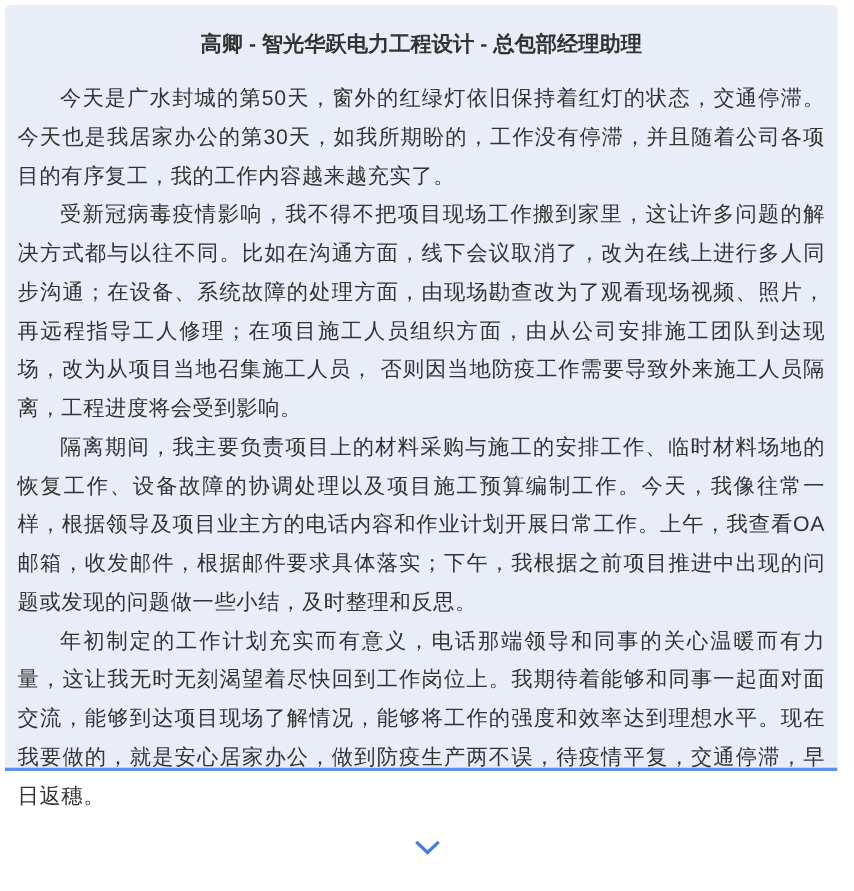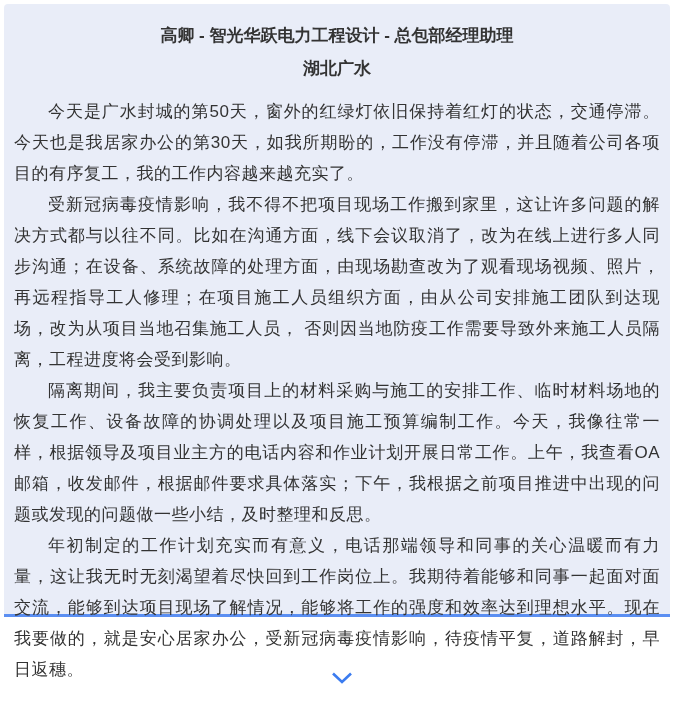--- a/index.html
+++ b/index.html
@@ -64,27 +64,26 @@
     padding: 0;
     cursor: pointer;
     line-height: 0;
   }
 </style>
 </head>
 <body>
 
 <div class="panel">
   <h1 class="title">高卿 - 智光华跃电力工程设计 - 总包部经理助理</h1>
-  <h2 class="subtitle">湖北广水</h2>
 
   <div class="article">
     <p>今天是广水封城的第50天，窗外的红绿灯依旧保持着红灯的状态，交通停滞。今天也是我居家办公的第30天，如我所期盼的，工作没有停滞，并且随着公司各项目的有序复工，我的工作内容越来越充实了。</p>
     <p>受新冠病毒疫情影响，我不得不把项目现场工作搬到家里，这让许多问题的解决方式都与以往不同。比如在沟通方面，线下会议取消了，改为在线上进行多人同步沟通；在设备、系统故障的处理方面，由现场勘查改为了观看现场视频、照片，再远程指导工人修理；在项目施工人员组织方面，由从公司安排施工团队到达现场，改为从项目当地召集施工人员， 否则因当地防疫工作需要导致外来施工人员隔离，工程进度将会受到影响。</p>
     <p>隔离期间，我主要负责项目上的材料采购与施工的安排工作、临时材料场地的恢复工作、设备故障的协调处理以及项目施工预算编制工作。今天，我像往常一样，根据领导及项目业主方的电话内容和作业计划开展日常工作。上午，我查看OA邮箱，收发邮件，根据邮件要求具体落实；下午，我根据之前项目推进中出现的问题或发现的问题做一些小结，及时整理和反思。</p>
-    <p>年初制定的工作计划充实而有意义，电话那端领导和同事的关心温暖而有力量，这让我无时无刻渴望着尽快回到工作岗位上。我期待着能够和同事一起面对面交流，能够到达项目现场了解情况，能够将工作的强度和效率达到理想水平。现在我要做的，就是安心居家办公，受新冠病毒疫情影响，待疫情平复，道路解封，早日返穗。</p>
+    <p>年初制定的工作计划充实而有意义，电话那端领导和同事的关心温暖而有力量，这让我无时无刻渴望着尽快回到工作岗位上。我期待着能够和同事一起面对面交流，能够到达项目现场了解情况，能够将工作的强度和效率达到理想水平。现在我要做的，就是安心居家办公，做到防疫生产两不误，待疫情平复，交通停滞，早日返穗。</p>
   </div>
 </div>
 
 <div class="footer">
   <button class="chevron-btn">
     <span>
       <svg width="24" height="14" viewBox="0 0 24 14" aria-hidden="true">
         <polyline points="3,2.5 12,11 21,2.5" fill="none" stroke="#3b7cf0" stroke-width="2.6" stroke-linecap="butt" stroke-linejoin="miter"></polyline>
       </svg>
     </span>

